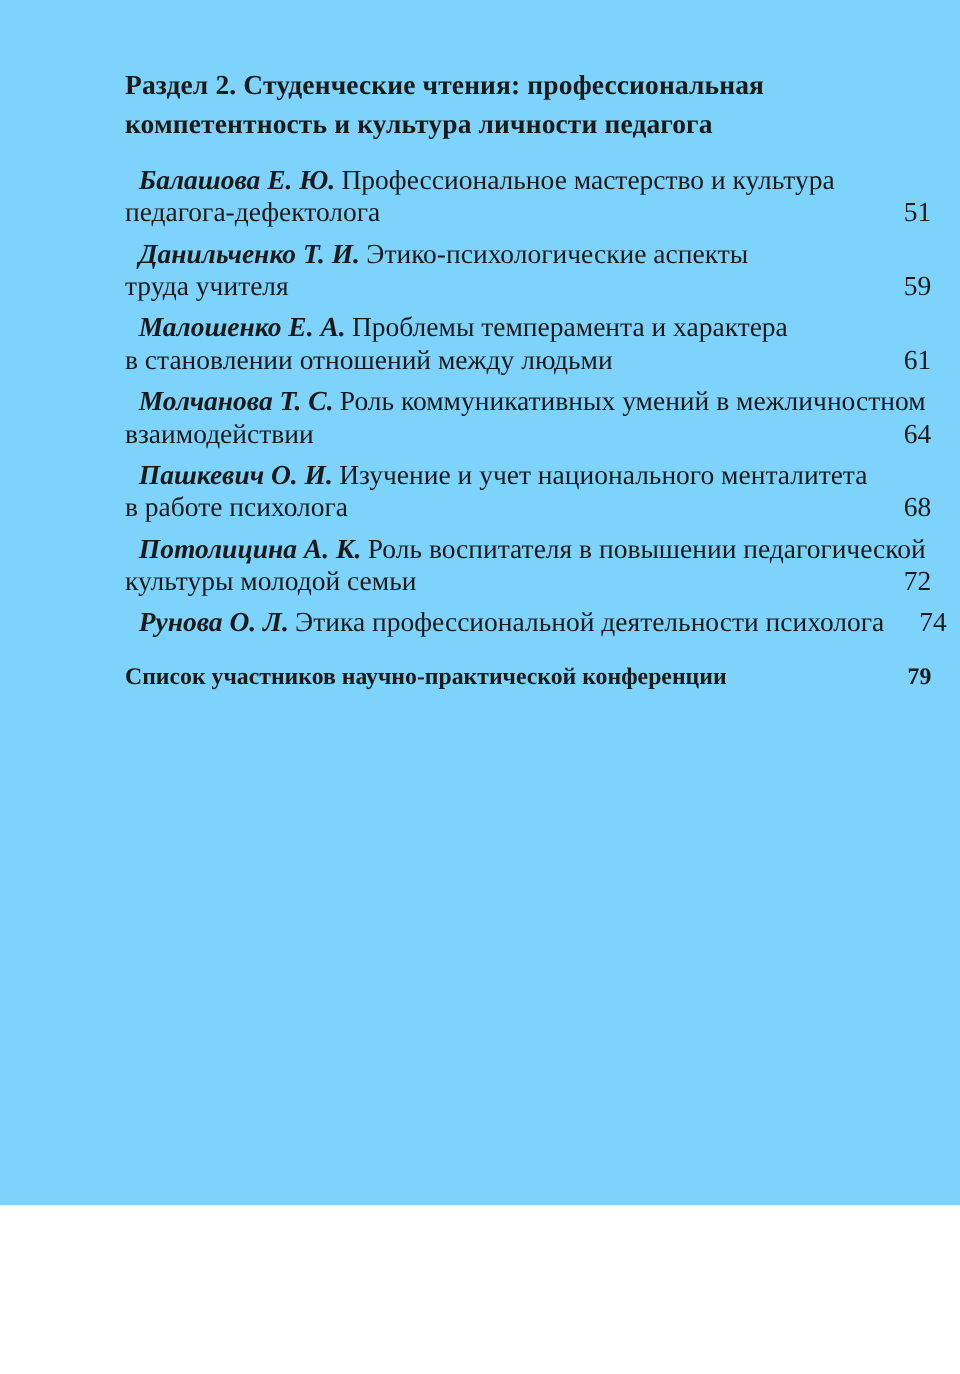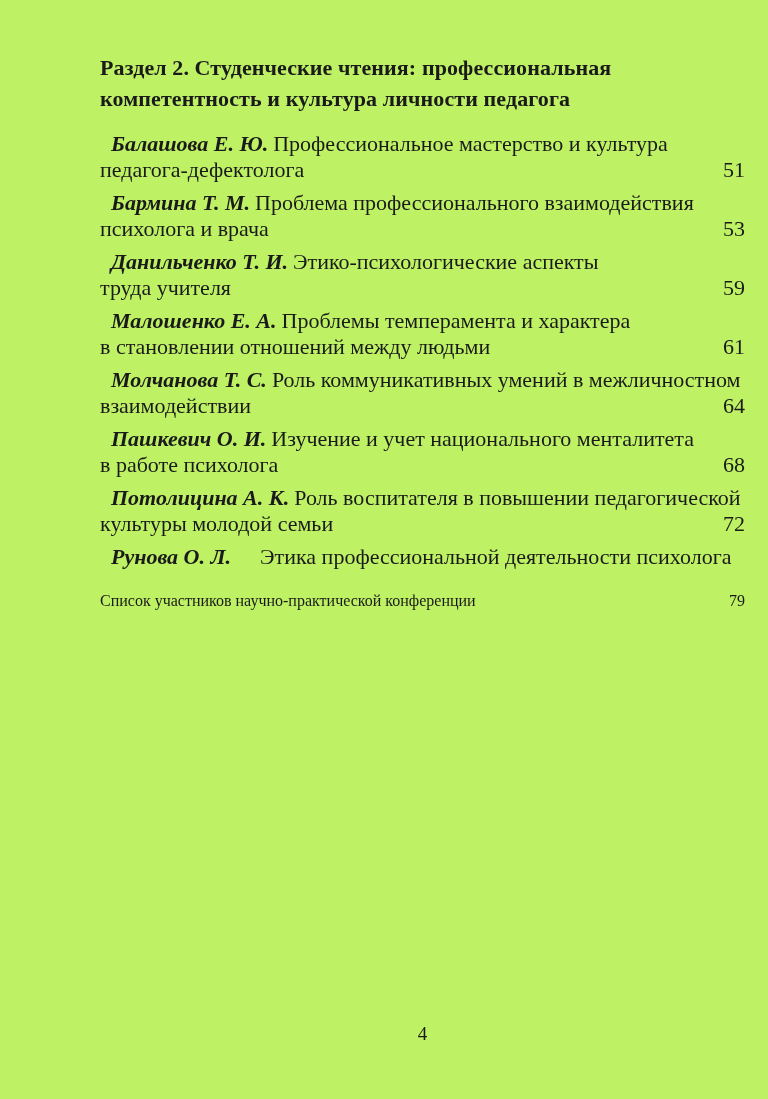--- a/index.html
+++ b/index.html
@@ -1,20 +1,20 @@
 <!DOCTYPE html>
 <html><head>
 <meta charset="utf-8">
 <style>
   html, body { margin: 0; padding: 0; background: #ffffff; }
   .page {
     position: relative;
     width: 768px;
-    height: 1099px;
-    background: #bef264;
+    height: 964px;
+    background: #7dd3fc;
     overflow: hidden;
     font-family: "Liberation Serif", "DejaVu Serif", serif;
     color: #1a1a1a;
   }
   .heading {
     margin: 0;
     padding: 52px 20px 0 100px;
     font-size: 22px;
     line-height: 31px;
     font-weight: bold;
@@ -22,39 +22,39 @@
     letter-spacing: 0.1px;
   }
   .entries {
     margin: 17px 0 0 100px;
     width: 645px;
     font-size: 22px;
   }
   .entry { margin-bottom: 7px; }
   .line { line-height: 26px; white-space: nowrap; }
   .l1 { padding-left: 11px; }
-  .flexline { display: flex; align-items: flex-end; gap: 24px; }
+  .flexline { display: flex; align-items: flex-end; }
   .author { font-weight: bold; font-style: italic; margin-right: 5px; }
   .t { }
   .dots {
     flex: 1 1 0;
     min-width: 10px;
     margin-left: 5px;
     margin-right: 3px;
     background-image: radial-gradient(circle, #1d1d1d 1.5px, rgba(29,29,29,0) 1.95px);
     background-size: 9.4px 3.2px;
     background-repeat: repeat-x;
     background-position: left 3px bottom 7px;
   }
   .pg { margin-left: 10px; }
   .final {
     margin: 16px 0 0 100px;
     width: 645px;
-    font-size: 16px;
-    font-weight: normal;
+    font-size: 19px;
+    font-weight: bold;
     line-height: 30px;
     display: flex;
     align-items: flex-end;
     white-space: nowrap;
   }
   .final .dots {
     background-image: radial-gradient(circle, #151515 1.7px, rgba(21,21,21,0) 2.1px);
     background-size: 10.5px 3.6px;
     background-position: left 3px bottom 9px;
   }
@@ -75,28 +75,20 @@
 
   <h1 class="heading"><span>Раздел 2. Студенческие чтения: профессиональная</span><br><span>компетентность и культура личности педагога</span></h1>
 
   <div class="entries" id="entries">
       <div class="entry">
         <div class="line l1"><span class="author">Балашова Е. Ю.</span><span class="t">Профессиональное мастерство и культура</span></div>
         <div class="line l2 flexline">
           <span class="t">педагога-дефектолога</span>
           <span class="dots"></span>
           <span class="pg">51</span>
-        </div>
-      </div>
-      <div class="entry">
-        <div class="line l1"><span class="author">Бармина Т. М.</span><span class="t">Проблема профессионального взаимодействия</span></div>
-        <div class="line l2 flexline">
-          <span class="t">психолога и врача</span>
-          <span class="dots"></span>
-          <span class="pg">53</span>
         </div>
       </div>
       <div class="entry">
         <div class="line l1"><span class="author">Данильченко Т. И.</span><span class="t">Этико-психологические аспекты</span></div>
         <div class="line l2 flexline">
           <span class="t">труда учителя</span>
           <span class="dots"></span>
           <span class="pg">59</span>
         </div>
       </div>

